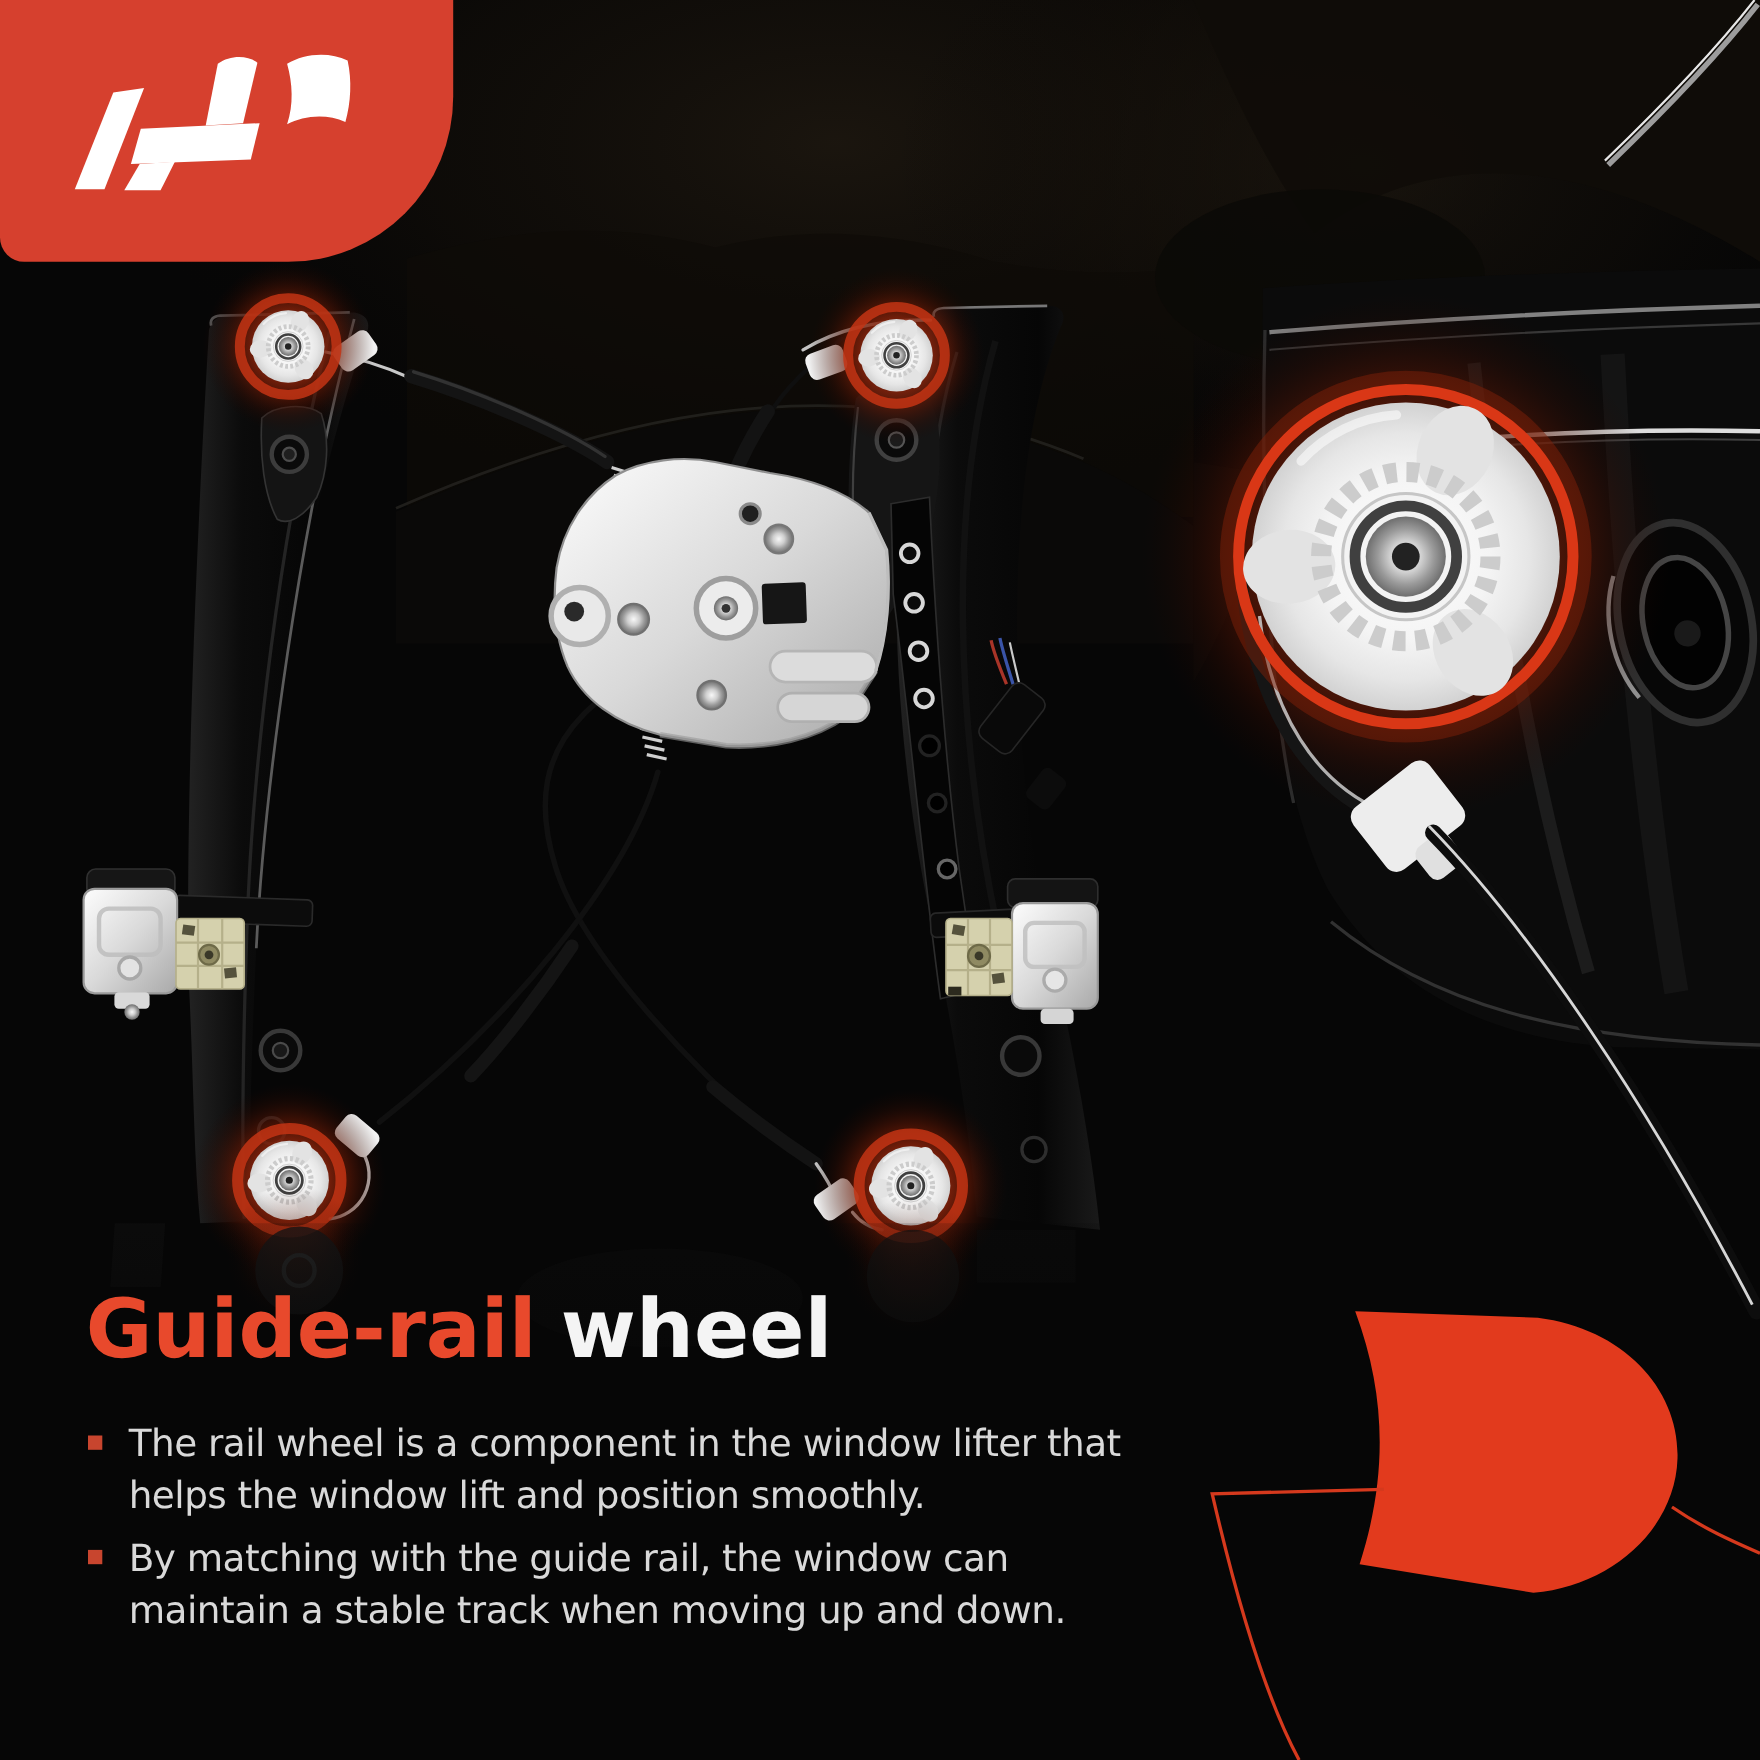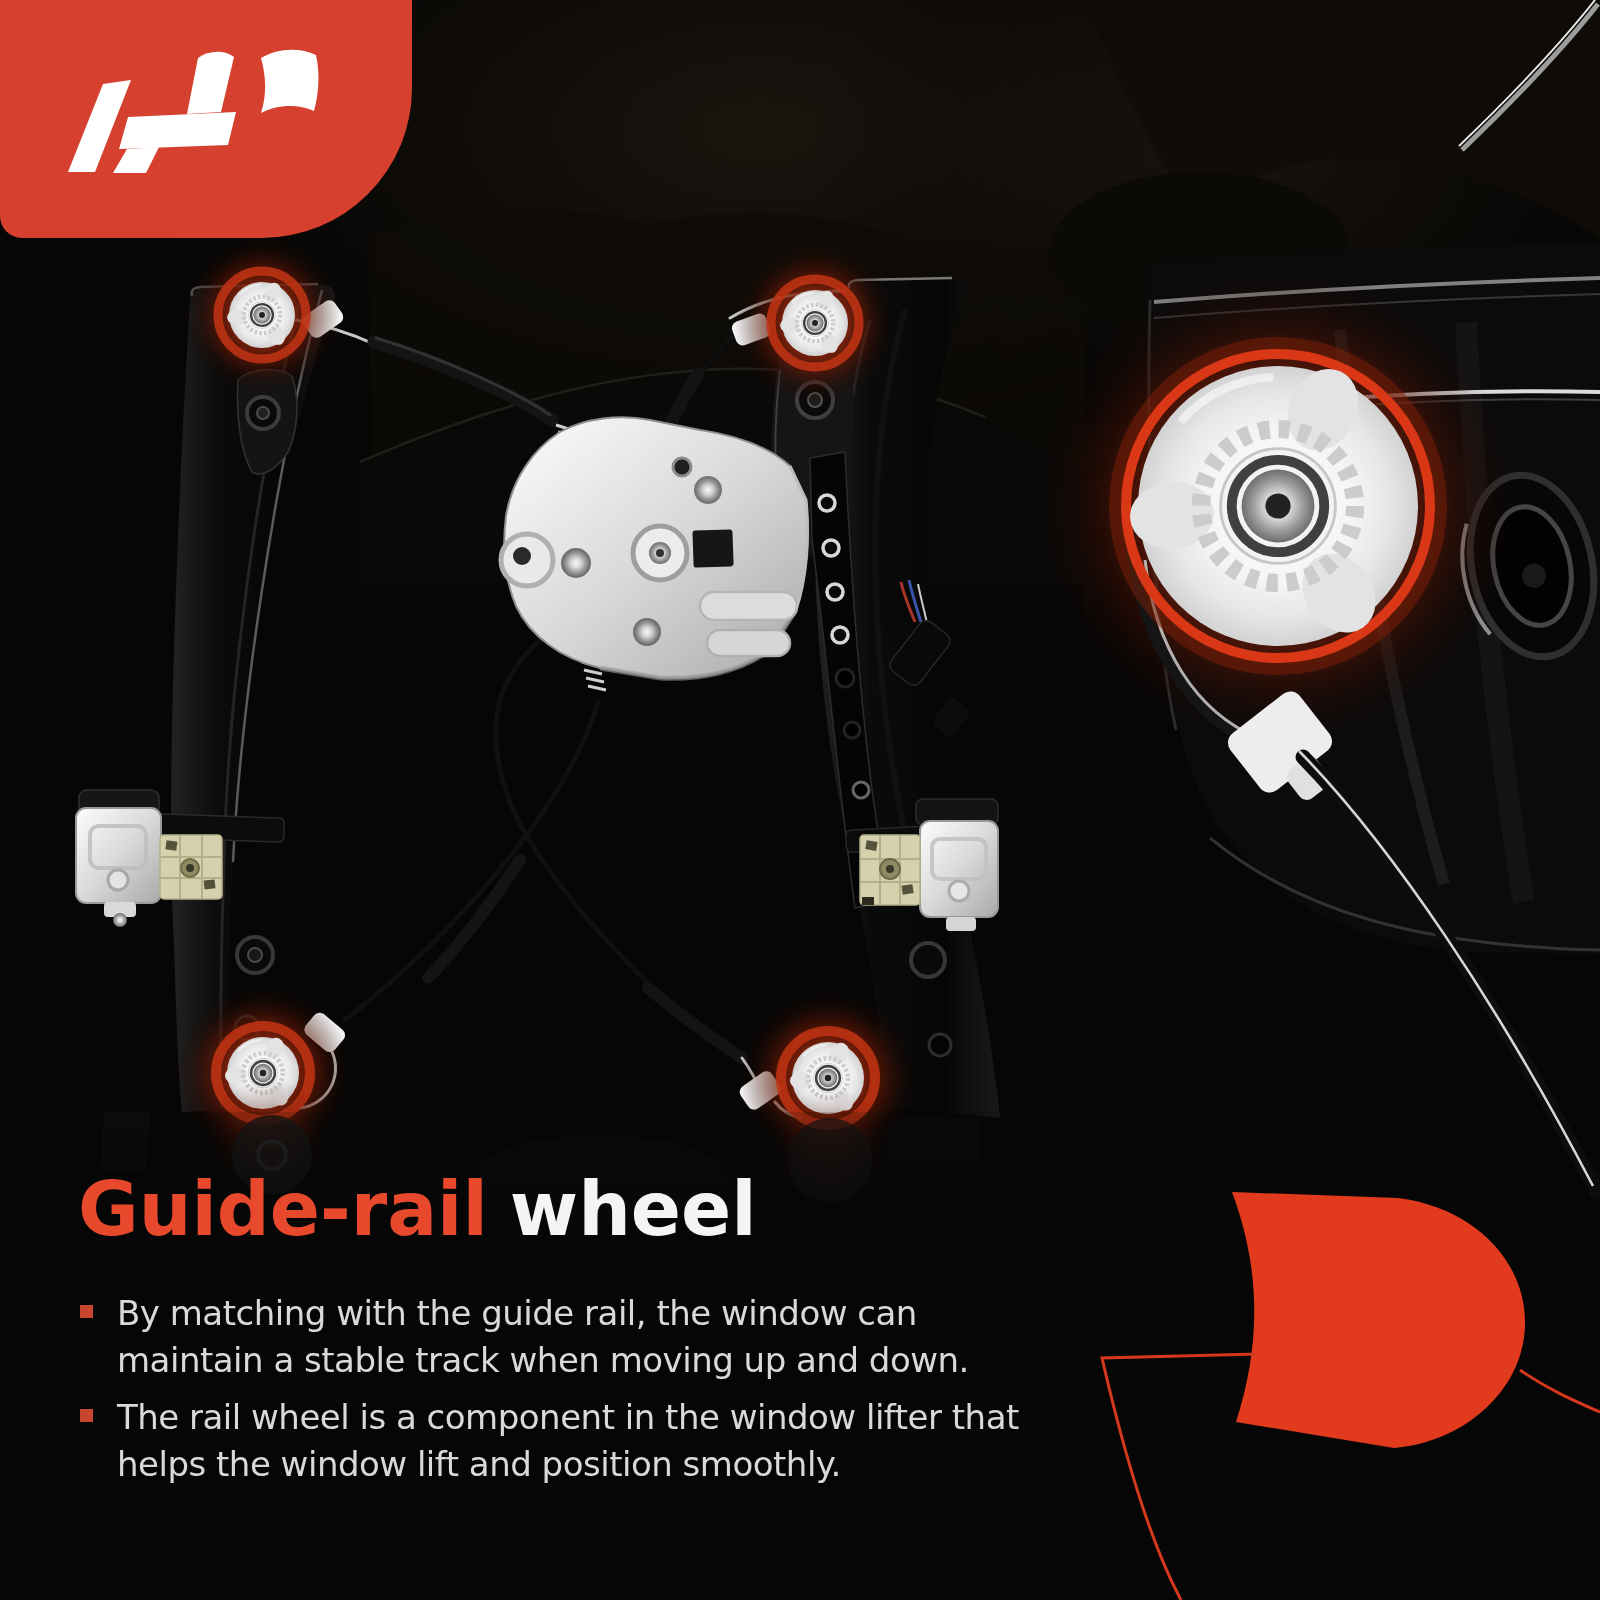--- a/index.html
+++ b/index.html
@@ -316,23 +316,23 @@
     </svg>
   </div>
 
   <div class="title">
     <span class="accent">Guide-rail</span><span class="rest">wheel</span>
   </div>
 
   <ul class="bullets">
     <li>
       <span class="bullet-square"></span>
+      <span class="bullet-text">The rail wheel is a component in the window lifter that
+helps the window lift and position smoothly.</span>
+    </li>
+    <li>
+      <span class="bullet-square"></span>
       <span class="bullet-text">By matching with the guide rail, the window can
 maintain a stable track when moving up and down.</span>
     </li>
-    <li>
-      <span class="bullet-square"></span>
-      <span class="bullet-text">The rail wheel is a component in the window lifter that
-helps the window lift and position smoothly.</span>
-    </li>
   </ul>
 
 </div>
 
 </body></html>

